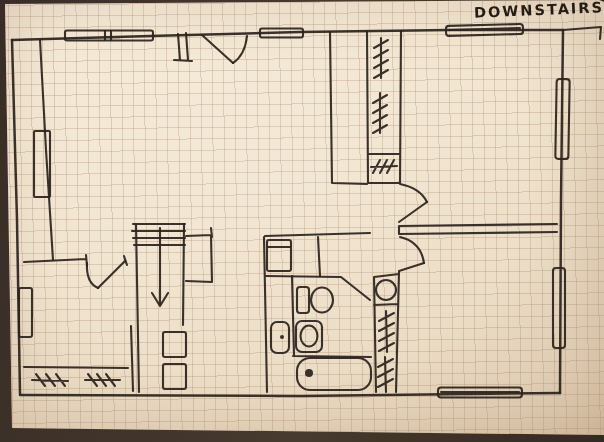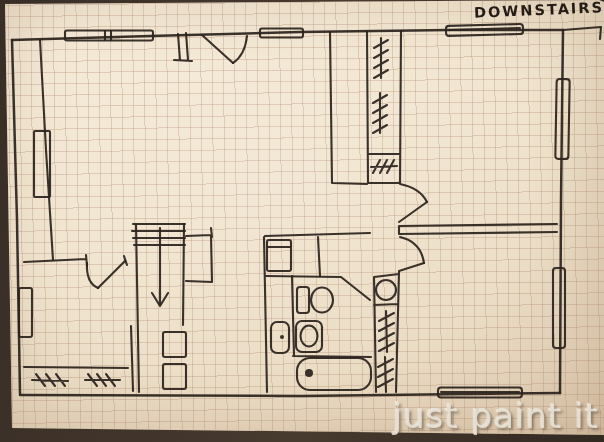--- a/index.html
+++ b/index.html
@@ -184,14 +184,13 @@
 
     <g>
       <path class="ink" d="M374,277 L376,392 M399,272 L396,392 M374,277 L399,274 M374,305 L398,304"></path>
       <circle class="ink" cx="386" cy="290" r="10"></circle>
       <path class="ink" d="M386,311 L387,352 M379,321 L394,313 M379,331 L394,323 M379,341 L394,333 M379,351 L394,343"></path>
       <path class="ink" d="M385,357 L386,392 M378,367 L393,359 M378,377 L393,369 M378,387 L393,379"></path>
     </g>
   </svg>
 
   <div class="title">DOWNSTAIRS</div>
-  <div class="watermark">just paint it</div>
 </div>
 
 </body></html>

